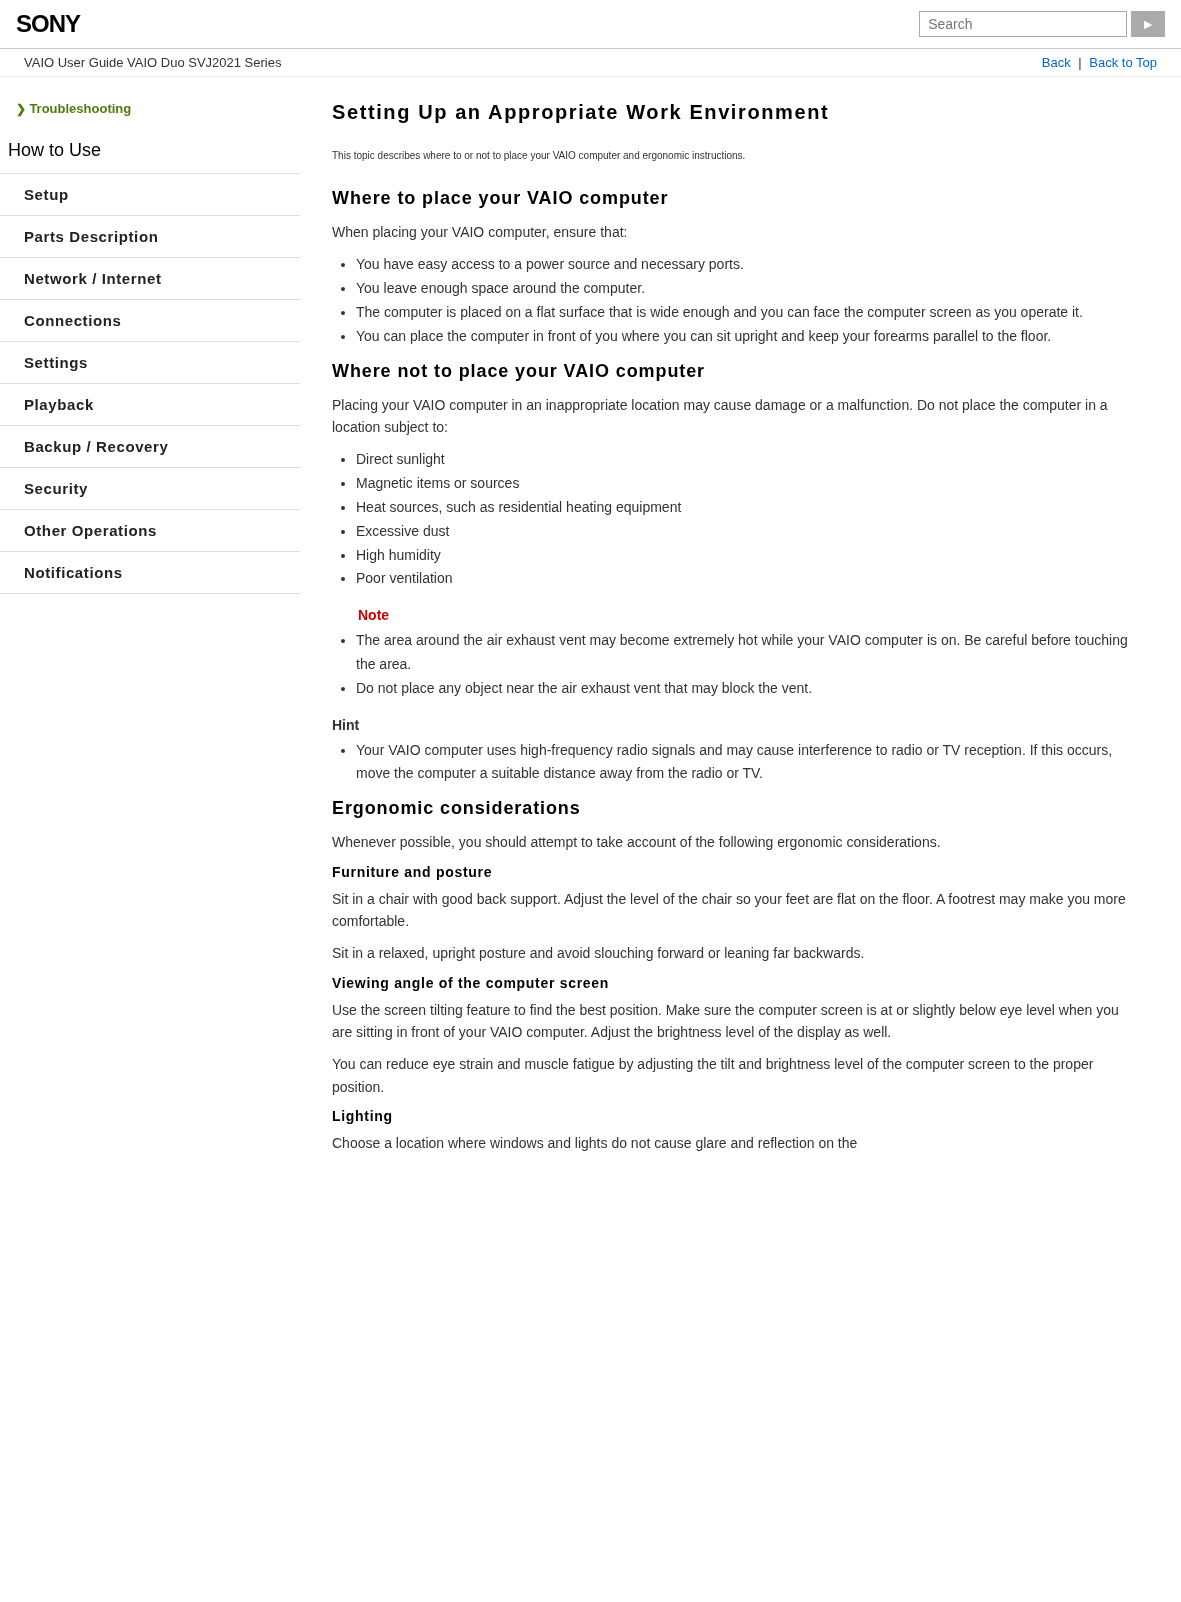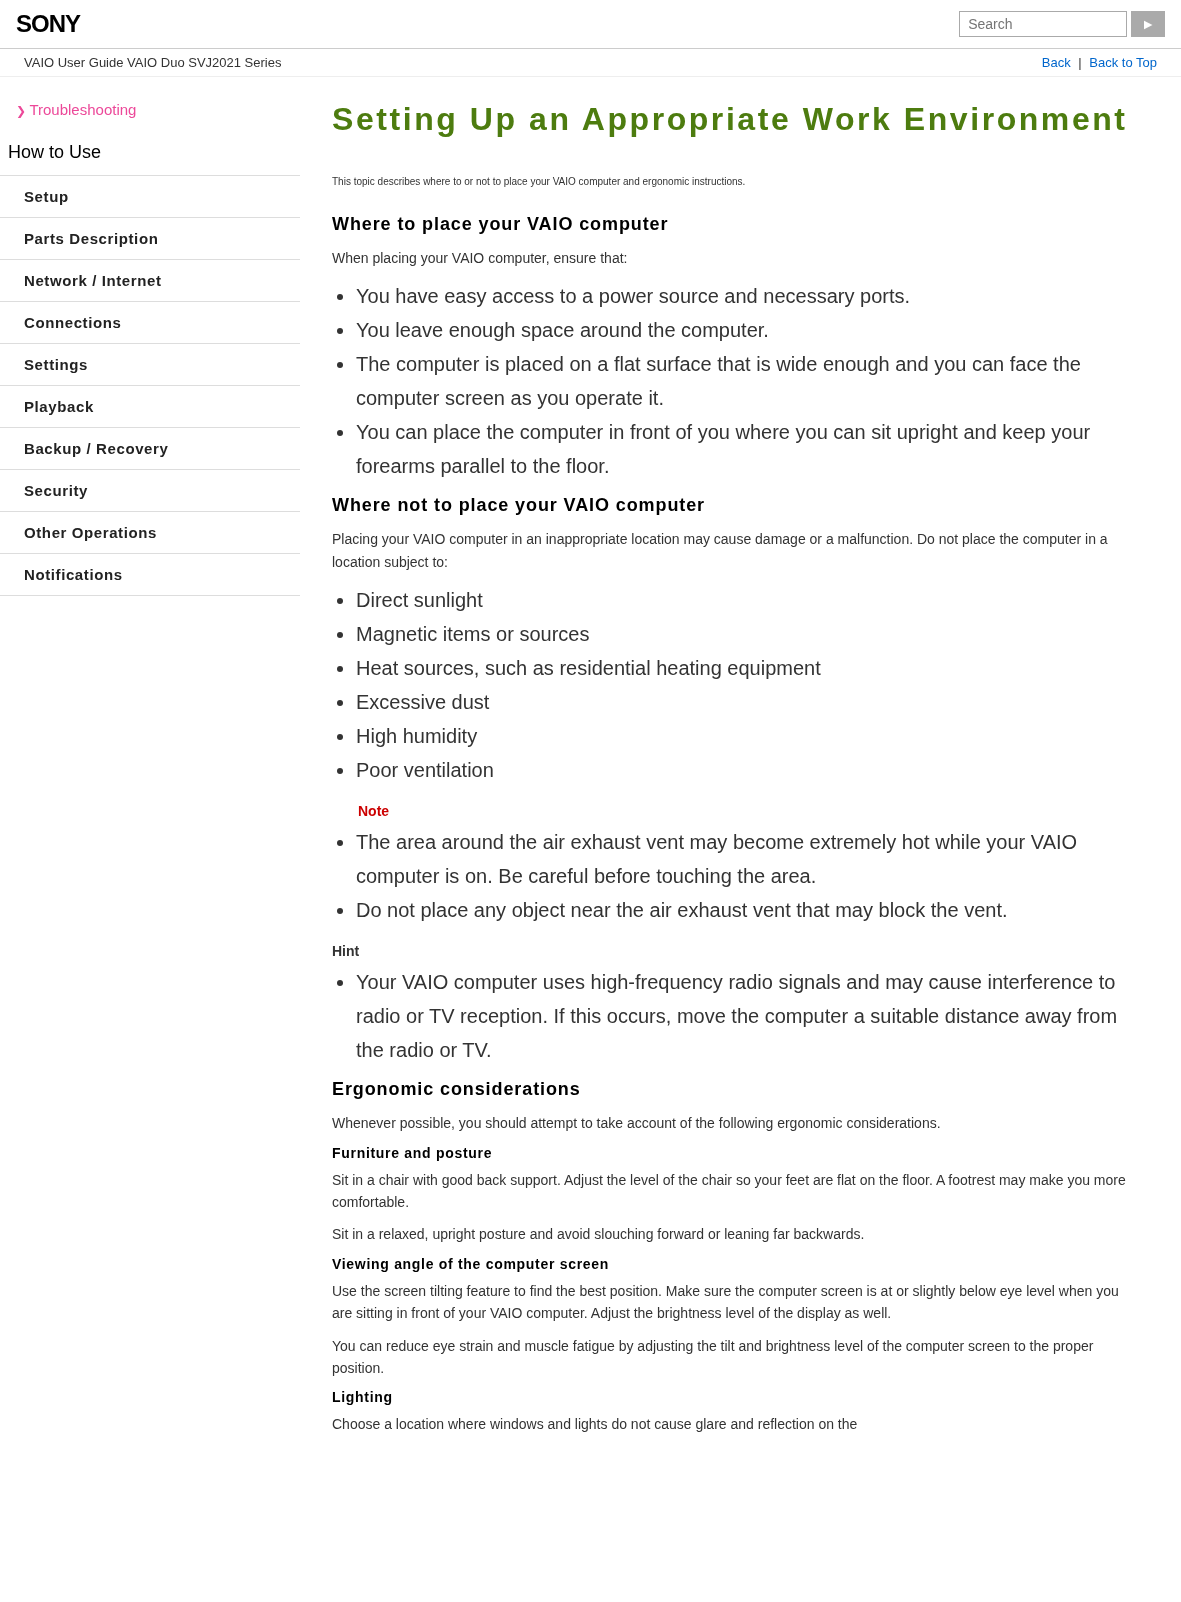--- a/index.html
+++ b/index.html
@@ -20,21 +20,21 @@
       color: #000;
     }
     #search-area {
       display: flex;
       align-items: center;
       gap: 4px;
     }
     #search-input {
       border: 1px solid #aaa;
       padding: 4px 8px;
-      width: 168px;
+      width: 208px;
       font-size: 14px;
       color: #999;
     }
     #search-button {
       background: #aaa;
       border: none;
       padding: 5px 10px;
       cursor: pointer;
       font-size: 14px;
       color: #fff;
@@ -65,23 +65,23 @@
 
     
     #sidebar {
       width: 300px;
       min-width: 300px;
       padding: 16px 0;
       border-right: none;
     }
     #sidebar-troubleshooting {
       padding: 8px 16px 16px 16px;
-      color: #ec4899;
-      font-weight: normal;
-      font-size: 15px;
+      color: #4d7c0f;
+      font-weight: bold;
+      font-size: 13px;
       cursor: pointer;
     }
     #sidebar-troubleshooting::before {
       content: "❯ ";
       font-size: 12px;
     }
     #sidebar-section-title {
       padding: 8px 16px 4px 8px;
       font-size: 18px;
       font-weight: normal;
@@ -102,25 +102,25 @@
     }
 
     
     #main-content {
       flex: 1;
       padding: 24px 32px;
       max-width: 860px;
     }
 
     #main-title {
-      font-size: 32px;
+      font-size: 20px;
       font-weight: bold;
       letter-spacing: 0.08em;
-      margin-bottom: 36px;
-      color: #4d7c0f;
+      margin-bottom: 24px;
+      color: #000000;
     }
 
     .intro-text {
       font-size: 10px;
       line-height: 1.6;
       margin-bottom: 24px;
       color: #333;
     }
 
     .section-heading {
@@ -163,21 +163,21 @@
       line-height: 1.6;
       margin-bottom: 10px;
       color: #333;
     }
 
     .content-list {
       padding-left: 24px;
       margin-bottom: 12px;
     }
     .content-list li {
-      font-size: 20px;
+      font-size: 14px;
       line-height: 1.7;
       color: #333;
       list-style-type: disc;
     }
 
   </style>
 </head>
 <body>
 
 <div id="header">

